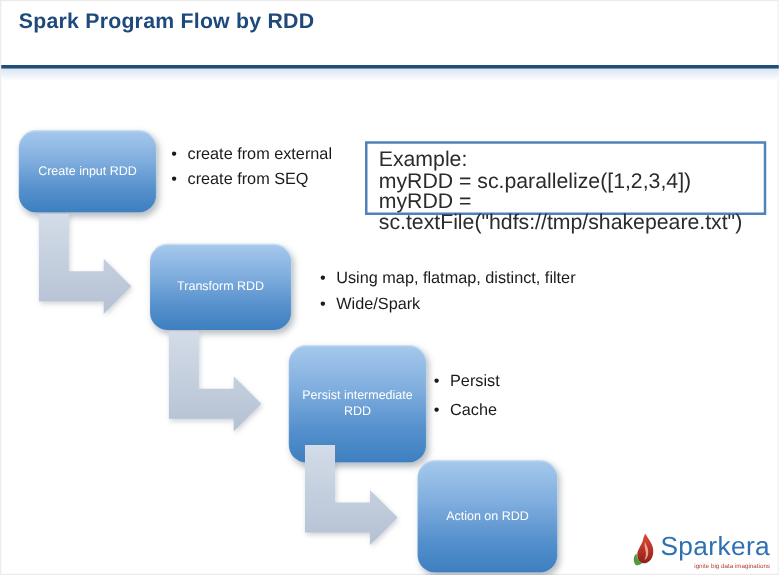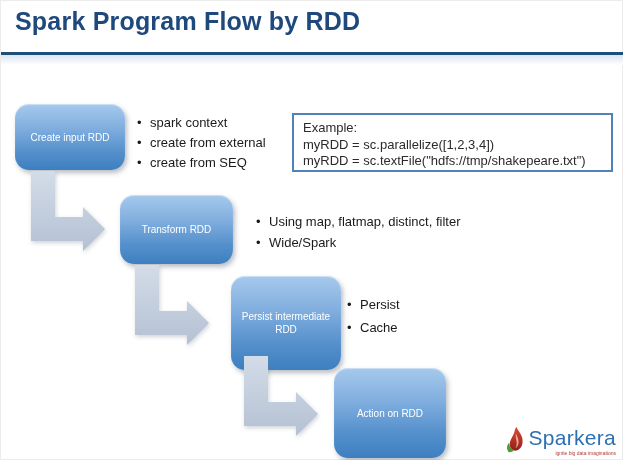--- a/index.html
+++ b/index.html
@@ -1,61 +1,60 @@
 <!DOCTYPE html>
 <html><head>
 <meta charset="utf-8">
 <style>
   html,body{margin:0;padding:0;}
   body{width:623px;height:460px;background:#fff;font-family:"Liberation Sans",sans-serif;overflow:hidden;}
   .slide{position:relative;width:621px;height:458px;background:#fff;border:1px solid #ececec;}
 
-  .title{position:absolute;left:14px;top:6px;margin:0;font-size:25px;font-weight:bold;
+  .title{position:absolute;left:14px;top:6px;margin:0;font-size:17px;font-weight:bold;
          color:#1F497D;letter-spacing:.2px;}
   .rule{position:absolute;left:0;top:51px;width:623px;height:3px;background:#1F4E79;}
   .rule-fade{position:absolute;left:0;top:54px;width:623px;height:10px;
              background:linear-gradient(180deg,#dbe5f1 0%,#ffffff 100%);}
 
   .node{position:absolute;display:flex;align-items:center;justify-content:center;
         text-align:center;color:#fff;font-size:10px;line-height:1.3;border-radius:14px;
         background:linear-gradient(180deg,#a6c9ec 0%,#7fadde 38%,#5590cc 72%,#3d7fc0 100%);
         box-shadow:2px 3px 5px rgba(100,110,125,.45), inset 0 1px 1px rgba(255,255,255,.45);
         padding:2px 6px;box-sizing:border-box;}
 
   .bullets{position:absolute;margin:0;padding:0;list-style:none;font-size:13px;color:#1a1a1a;}
   .bullets li{line-height:20px;padding-left:13px;position:relative;white-space:nowrap;}
   .bullets li::before{content:"•";position:absolute;left:0;top:0;font-size:13px;color:#1a1a1a;}
   .bullets.wide li{line-height:21px;}
   .bullets.tall li{line-height:23px;}
 
   .elbow{position:absolute;filter:drop-shadow(1px 2px 2px rgba(120,130,145,.35));}
 
   .example{position:absolute;left:291px;top:112px;width:321px;height:59px;box-sizing:border-box;
-           border:2px solid #4F81BD;background:#fff;padding:5px 9px;font-size:13px;
+           border:2px solid #4F81BD;background:#fff;padding:5px 9px;font-size:17px;
            color:#2b2b2b;line-height:16.5px;}
 
   .logo{position:absolute;right:6px;bottom:3px;display:flex;align-items:flex-end;}
   .logo-text-wrap{display:flex;flex-direction:column;align-items:flex-end;margin-left:2px;}
   .logo-name{font-size:21px;color:#2D70B3;font-weight:500;letter-spacing:.3px;line-height:22px;}
   .logo-tagline{font-size:5px;color:#b43b35;line-height:6px;margin-top:1px;}
 </style>
 </head>
 <body>
 
 <div class="slide">
 
   <h1 class="title">Spark Program Flow by RDD</h1>
   <div class="rule"></div>
   <div class="rule-fade"></div>
 
   <div class="node" style="left:14px;top:103px;width:110px;height:66px">
     <span>Create input RDD</span>
   </div>
   <ul class="bullets" style="left:136px;top:112px">
-    <li>spark context</li>
     <li>create from external</li>
     <li>create from SEQ</li>
   </ul>
 
   <svg class="elbow" style="left:30px;top:170px" width="76" height="82" viewBox="0 0 76 82">
     <defs>
       <linearGradient id="ag1" x1="0" y1="0" x2="0" y2="1">
         <stop offset="0" stop-color="#d3dce8"></stop>
           <stop offset="1" stop-color="#b4c1d3"></stop>
       </linearGradient>

